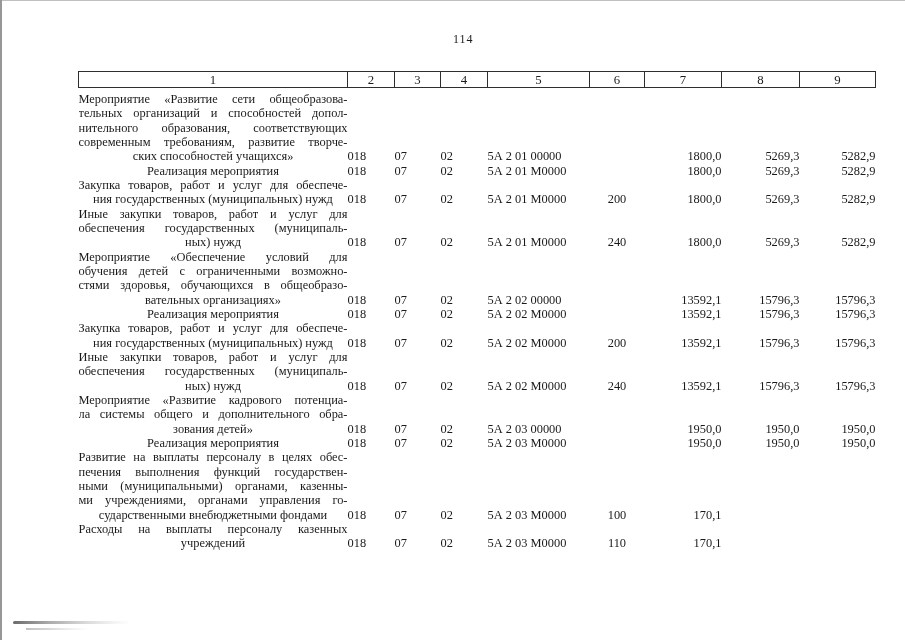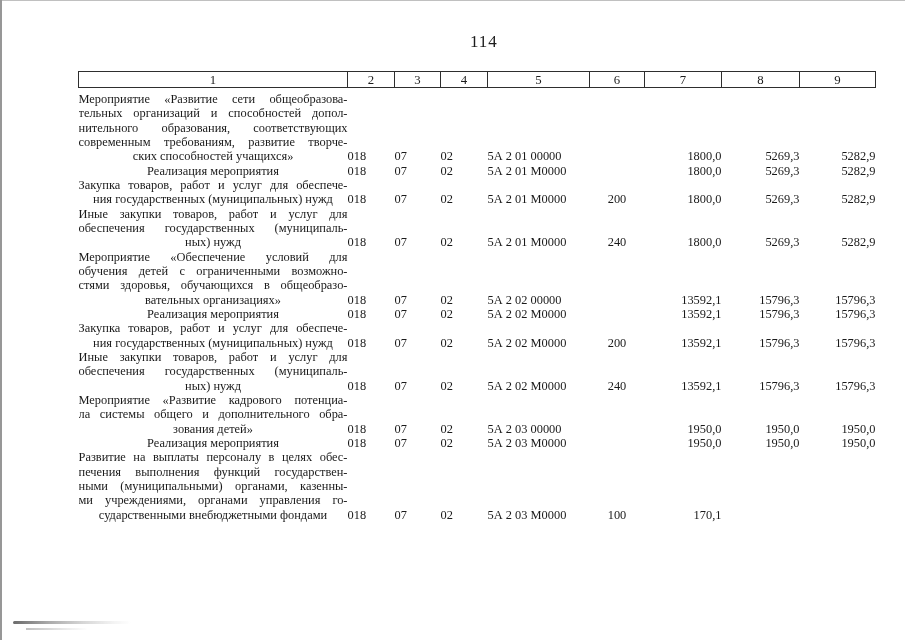--- a/index.html
+++ b/index.html
@@ -11,22 +11,22 @@
   .page {
     position: relative;
     width: 905px; height: 640px;
     background: #ffffff;
     overflow: hidden;
     color: #1c1c1c;
     box-shadow: inset 2px 0 0 #979797, inset 0 1px 0 #c0c0c0;
   }
   .page-number {
     position: absolute;
-    left: 470px; top: 32px;
-    font-size: 17px;
+    left: 453px; top: 32px;
+    font-size: 12px;
     letter-spacing: 1px;
     color: #1c1c1c;
   }
   table.budget-table {
     position: absolute;
     left: 78px; top: 71px;
     width: 797px;
     border-collapse: collapse;
     table-layout: fixed;
   }
@@ -262,18 +262,32 @@
           </td>
           <td class="v c2">018</td>
           <td class="v c3">07</td>
           <td class="v c4">02</td>
           <td class="v c5">5А 2 03 М0000</td>
           <td class="v c6">100</td>
           <td class="v c7">170,1</td>
           <td class="v c8"></td>
           <td class="v c9"></td>
         </tr>
+        <tr>
+          <td class="desc">
+            <div class="jline">Расходы на выплаты персоналу казенных</div>
+            <div class="lline">учреждений</div>
+          </td>
+          <td class="v c2">018</td>
+          <td class="v c3">07</td>
+          <td class="v c4">02</td>
+          <td class="v c5">5А 2 03 М0000</td>
+          <td class="v c6">110</td>
+          <td class="v c7">170,1</td>
+          <td class="v c8"></td>
+          <td class="v c9"></td>
+        </tr>
       </tbody>
   </table>
 
   <div class="smudge1"></div>
   <div class="smudge2"></div>
 </div>
 
 </body></html>

